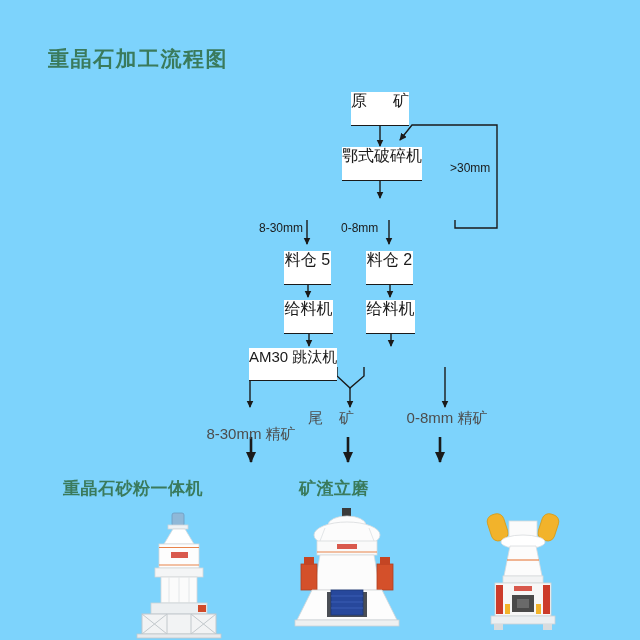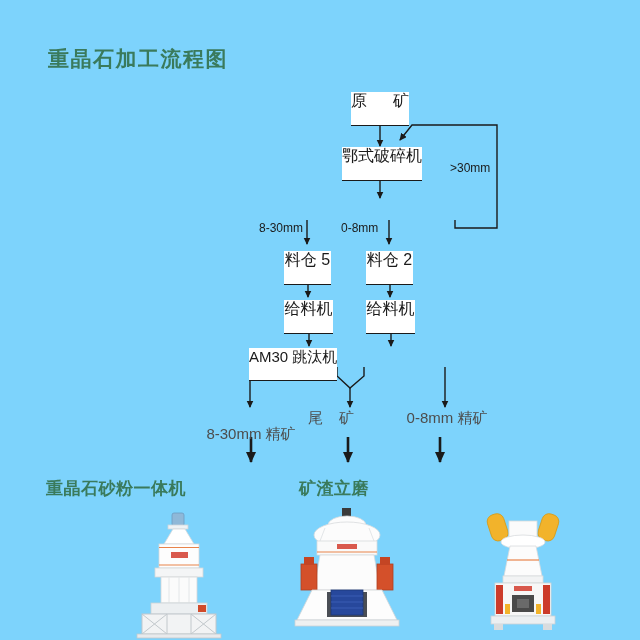--- a/index.html
+++ b/index.html
@@ -27,21 +27,21 @@
   .n-feeder1{left:284px;top:300px;width:49px;}
   .n-feeder2{left:366px;top:300px;width:49px;}
   .n-jig1{left:249px;top:348px;width:88px;font-size:15px;text-align:center;}
   .n-jig2{left:361px;top:348px;width:85px;}
   .l-oversize{left:450px;top:162px;width:44px;}
   .l-left{left:247px;top:222px;width:56px;text-align:right;}
   .l-right{left:341px;top:222px;width:48px;}
   .o-left{left:203px;top:410px;width:96px;margin-top:16px;}
   .o-mid{left:308px;top:410px;width:46px;text-align:justify;text-align-last:justify;}
   .o-right{left:399px;top:410px;width:96px;}
-  .p-1{left:46px;}
+  .p-1{left:63px;}
   .p-2{left:197px;}
   .p-3{left:299px;}
   .p-4{left:374px;}
   .m-1{left:122px;top:510px;}
   .m-2{left:287px;top:508px;}
   .m-3{left:473px;top:508px;}
 </style>
 </head>
 <body>
 

